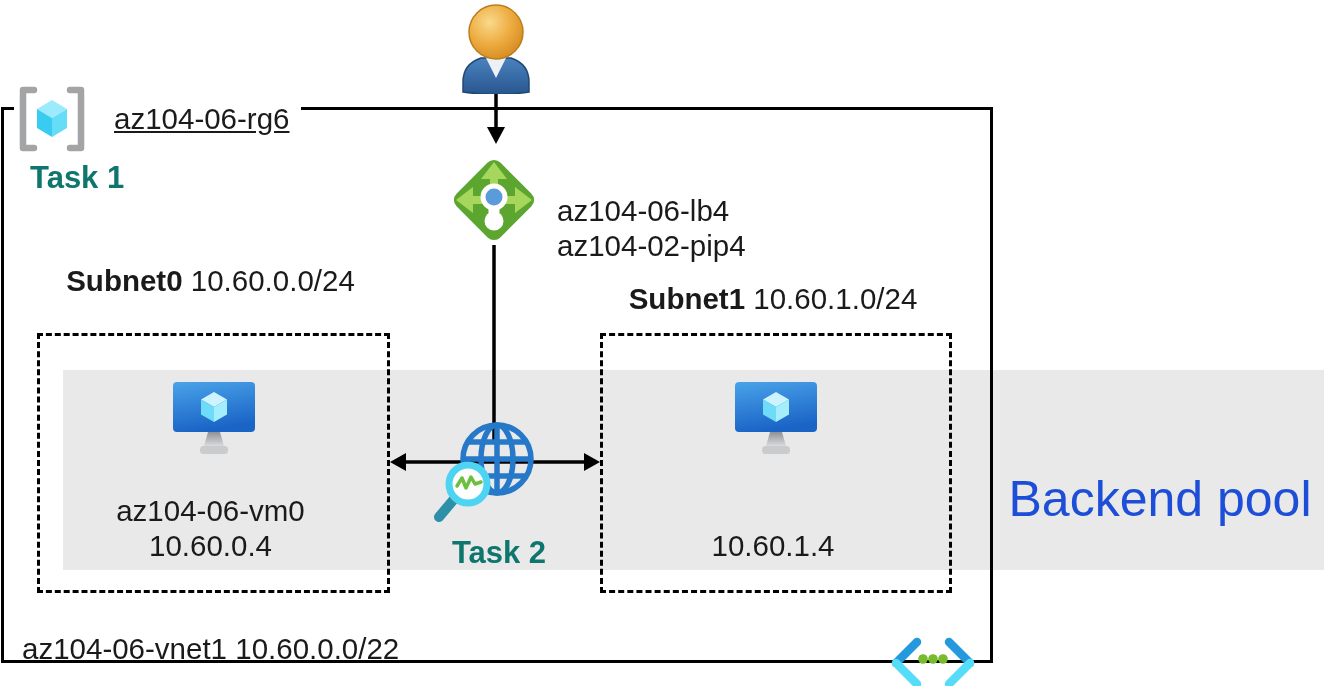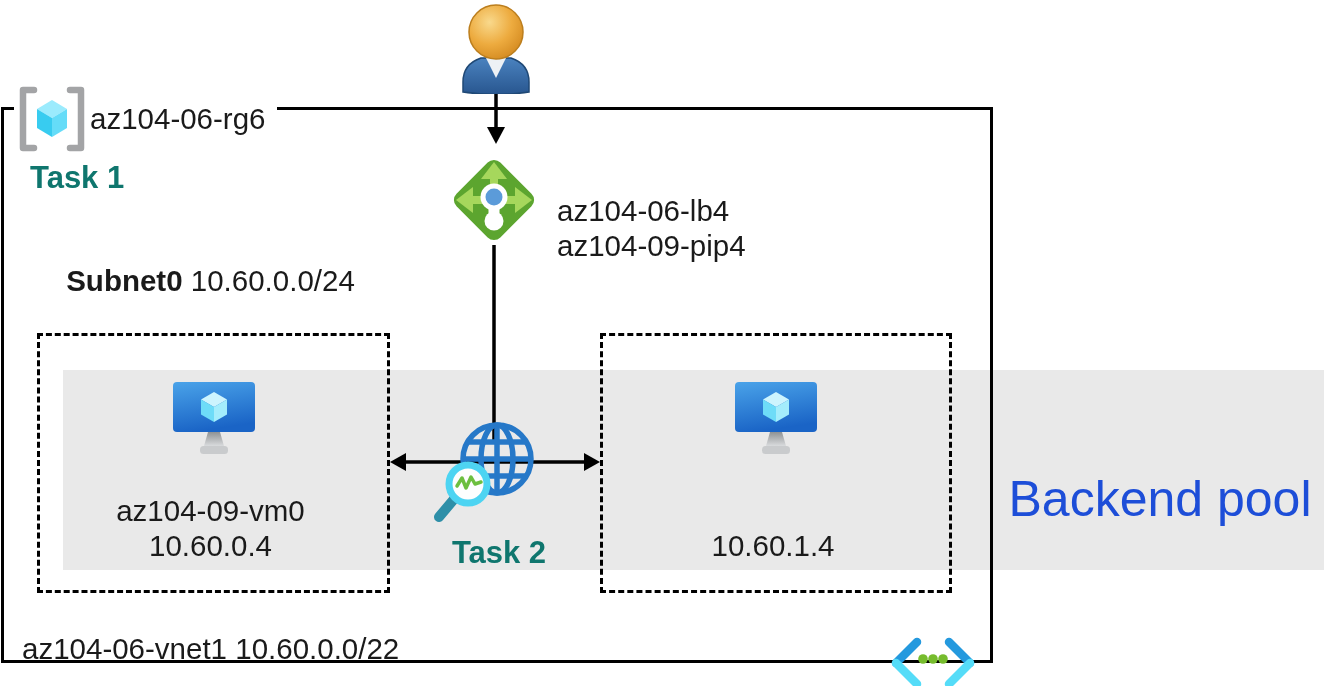--- a/index.html
+++ b/index.html
@@ -64,21 +64,21 @@
   </svg>
 
   <div class="abs chip" style="left:14px;top:85px;height:68px;padding-right:12px;">
     <svg width="76" height="66" viewBox="0 0 76 66">
       <polyline points="20,4 9,4 9,62 20,62" fill="none" stroke="#A3A4A6" stroke-width="6.5" stroke-linecap="round" stroke-linejoin="round"></polyline>
       <polyline points="56,4 67,4 67,62 56,62" fill="none" stroke="#A3A4A6" stroke-width="6.5" stroke-linecap="round" stroke-linejoin="round"></polyline>
       <polygon points="38,14 53,23 38,32 23,23" fill="#9BEBFD"></polygon>
       <polygon points="23,23 38,32 38,51 23,42" fill="#38CCF0"></polygon>
       <polygon points="53,23 38,32 38,51 53,42" fill="#65DCF8"></polygon>
     </svg>
-    <span class="t" style="margin-left:0;">az104-06-rg6</span>
+    <span class="t" style="margin-left:24px;text-decoration:underline;">az104-06-rg6</span>
   </div>
 
   <div class="abs lvl task" style="left:30px;top:160px;">Task 1</div>
 
   <svg class="abs lvl" style="left:446px;top:152px;" width="96" height="96" viewBox="0 0 96 96">
     <rect x="17" y="17" width="62" height="62" rx="9" transform="rotate(45 48 48)" fill="#5CA52F"></rect>
     <g fill="#A6D75C">
       <rect x="44" y="24" width="8" height="24"></rect>
       <polygon points="48,10 35,27 61,27"></polygon>
       <rect x="24" y="44" width="24" height="8"></rect>
@@ -87,28 +87,32 @@
       <polygon points="86,48 69,35 69,61"></polygon>
     </g>
     <rect x="42.5" y="45" width="11" height="24" fill="#fff"></rect>
     <circle cx="48" cy="45" r="13.5" fill="#fff"></circle>
     <circle cx="48" cy="69" r="9.5" fill="#fff"></circle>
     <circle cx="48" cy="45" r="8.5" fill="#5B9BD9"></circle>
   </svg>
 
   <div class="abs lvl t" style="left:557px;top:166px;line-height:35px;margin-top:27px;">
     <div>az104-06-lb4</div>
-    <div>az104-09-pip4</div>
+    <div>az104-02-pip4</div>
   </div>
 
   <div class="abs lvl t ctr" style="left:37px;top:264px;width:347px;">
     <span class="bold">Subnet0</span>
     <span>10.60.0.0/24</span>
   </div>
 
+  <div class="abs lvl t ctr" style="left:600px;top:282px;width:346px;">
+    <span class="bold">Subnet1</span>
+    <span>10.60.1.0/24</span>
+  </div>
 
   <svg class="abs lvl" style="left:173px;top:382px;" width="82" height="74" viewBox="0 0 82 74">
     <defs>
       <linearGradient id="scr0" x1="0" y1="0" x2="0.25" y2="1">
         <stop offset="0%" stop-color="#4AA3E9"></stop>
           <stop offset="100%" stop-color="#1A64C6"></stop>
       </linearGradient>
       <linearGradient id="stand0" x1="0" y1="0" x2="0" y2="1">
         <stop offset="0%" stop-color="#8F9294"></stop>
           <stop offset="100%" stop-color="#D9DBDD"></stop>
@@ -134,21 +138,21 @@
       </linearGradient>
     </defs>
     <rect x="0" y="0" width="82" height="50" rx="4" fill="url(#scr1)"></rect>
     <polygon points="41,10 54,17.5 41,25 28,17.5" fill="#CDF4FE"></polygon>
     <polygon points="28,17.5 41,25 41,40 28,32.5" fill="#6EDCF8"></polygon>
     <polygon points="54,17.5 41,25 41,40 54,32.5" fill="#A4EDFC"></polygon>
     <polygon points="35,50 47,50 51,64 31,64" fill="url(#stand1)"></polygon>
     <rect x="27" y="64" width="28" height="8" rx="3.5" fill="#C9CBCD"></rect>
   </svg>
 
-  <div class="abs lvl t ctr" style="left:37px;top:494px;width:347px;">az104-09-vm0</div>
+  <div class="abs lvl t ctr" style="left:37px;top:494px;width:347px;">az104-06-vm0</div>
   <div class="abs lvl t ctr" style="left:37px;top:529px;width:347px;">10.60.0.4</div>
 
   <div class="abs lvl t ctr" style="left:600px;top:529px;width:346px;">10.60.1.4</div>
 
   <svg class="abs lvl" style="left:428px;top:420px;" width="108" height="105" viewBox="0 0 108 105">
     <g fill="none" stroke="#2678C8" stroke-width="5.5">
       <circle cx="69" cy="39" r="34"></circle>
       <ellipse cx="69" cy="39" rx="16" ry="34"></ellipse>
       <line x1="69" y1="5" x2="69" y2="73"></line>
       <line x1="35" y1="39" x2="103" y2="39"></line>

